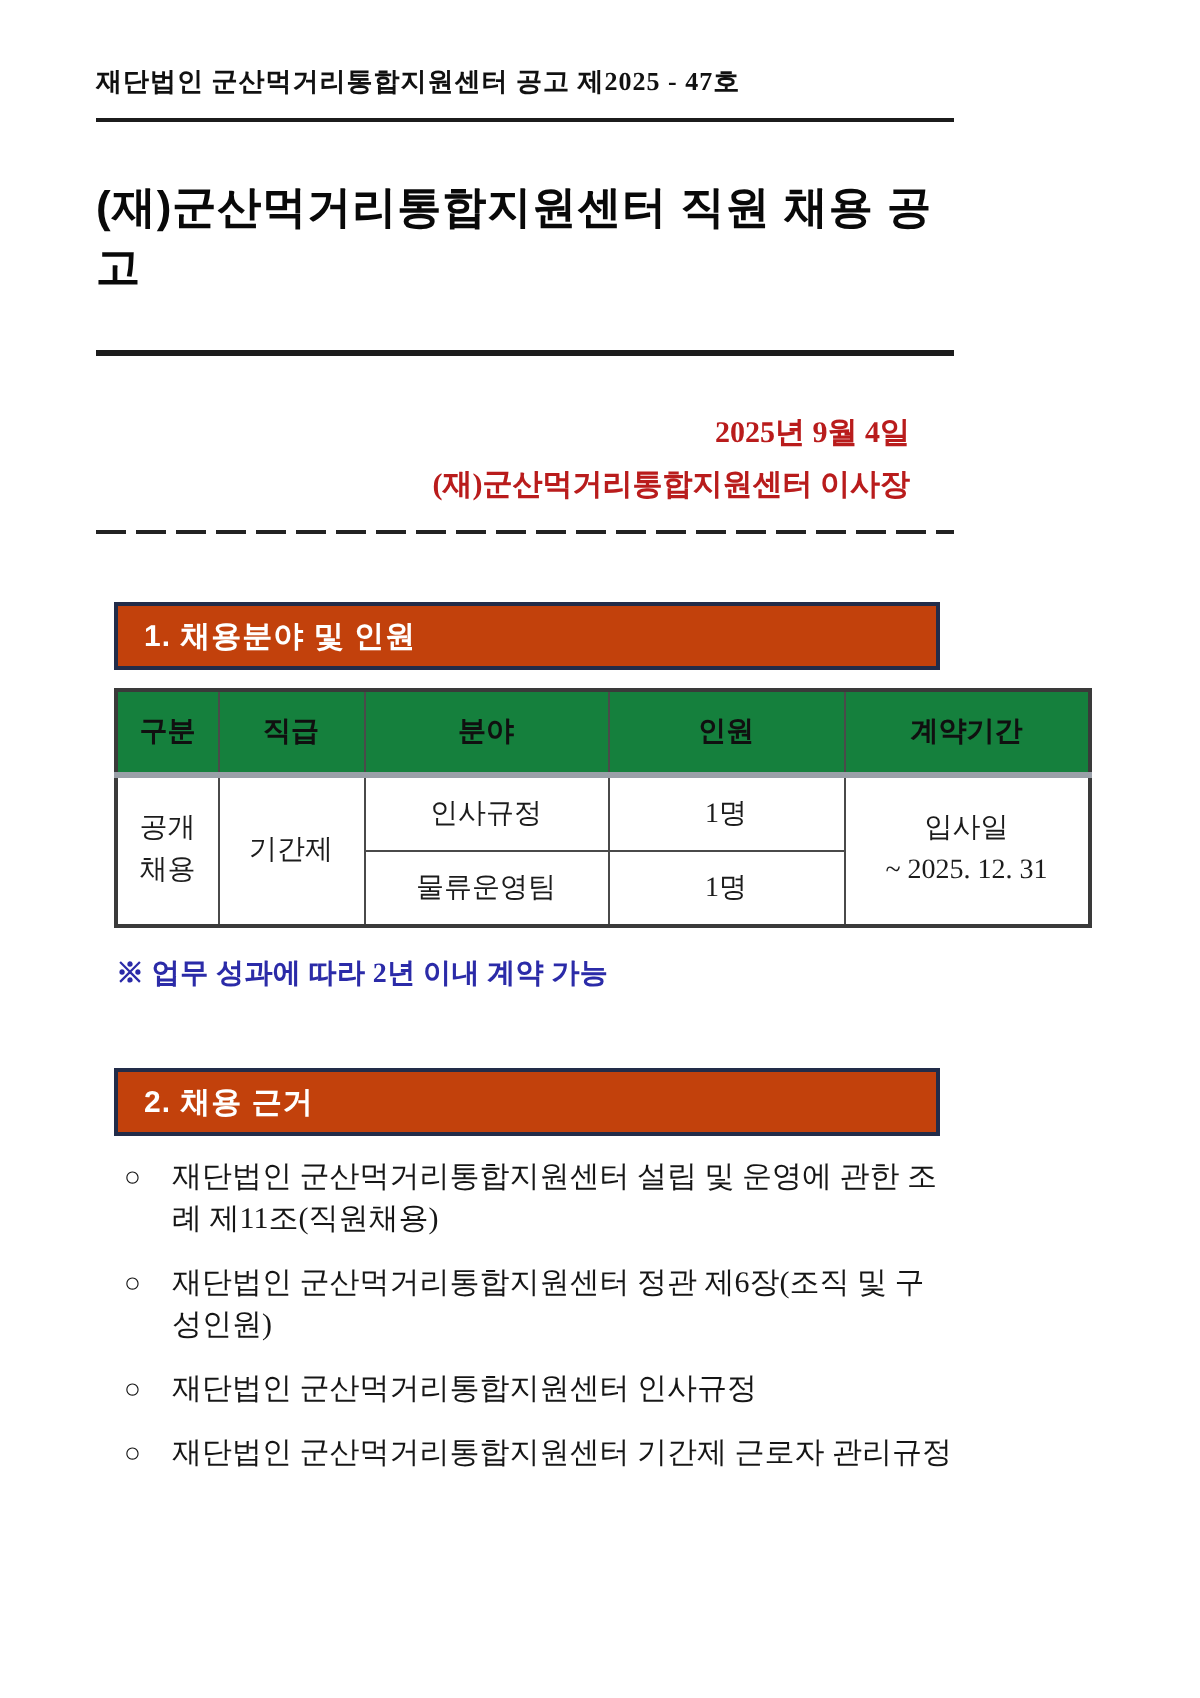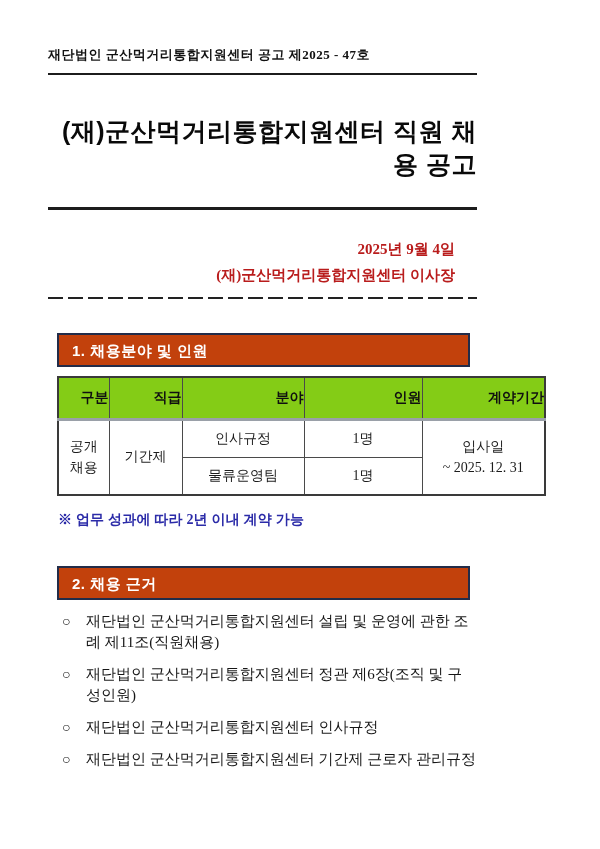--- a/index.html
+++ b/index.html
@@ -7,43 +7,43 @@
   body {
     width: 600px;
     height: 849px;
     font-family: "Liberation Serif", "DejaVu Serif", serif;
     color: #1b1b1b;
     overflow: hidden;
   }
   .page {
     width: 525px;
     height: 849px;
-    padding: 46px 48px 0 48px;
+    padding: 32px 48px 0 48px;
     position: relative;
   }
 
   
   .doc-number {
     font-size: 13px;
     font-weight: bold;
     letter-spacing: 0.5px;
     color: #111;
   }
   .rule-thin {
     margin-top: 9px;
     height: 0;
     border-top: 2px solid #1c1c1c;
   }
 
   
   .main-title {
-    margin-top: 40px;
-    text-align: right;
+    margin-top: 28px;
+    text-align: left;
     font-family: "Liberation Sans", "DejaVu Sans", sans-serif;
-    font-size: 25px;
+    font-size: 22px;
     font-weight: bold;
     letter-spacing: 0.5px;
     color: #090909;
   }
   .rule-thick {
     margin-top: 26px;
     height: 0;
     border-top: 3px solid #1c1c1c;
   }
 
@@ -99,26 +99,25 @@
     border-collapse: collapse;
     table-layout: fixed;
     font-size: 14px;
     text-align: center;
     border: 2px solid #3a3a3a;
   }
   table.recruit th, table.recruit td {
     border: 1px solid #4a4a4a;
   }
   table.recruit thead th {
-    background: #84cc16;
+    background: #15803d;
     font-weight: bold;
     height: 42px;
     color: #101010;
     border-bottom: 3px solid #9aa0a8;
-    text-align: right;
   }
   table.recruit tbody td {
     height: 38px;
     font-weight: normal;
     color: #1c1c1c;
     background: #ffffff;
   }
   .cell-2line { line-height: 21px; }
   .period-line { line-height: 21px; }
 

